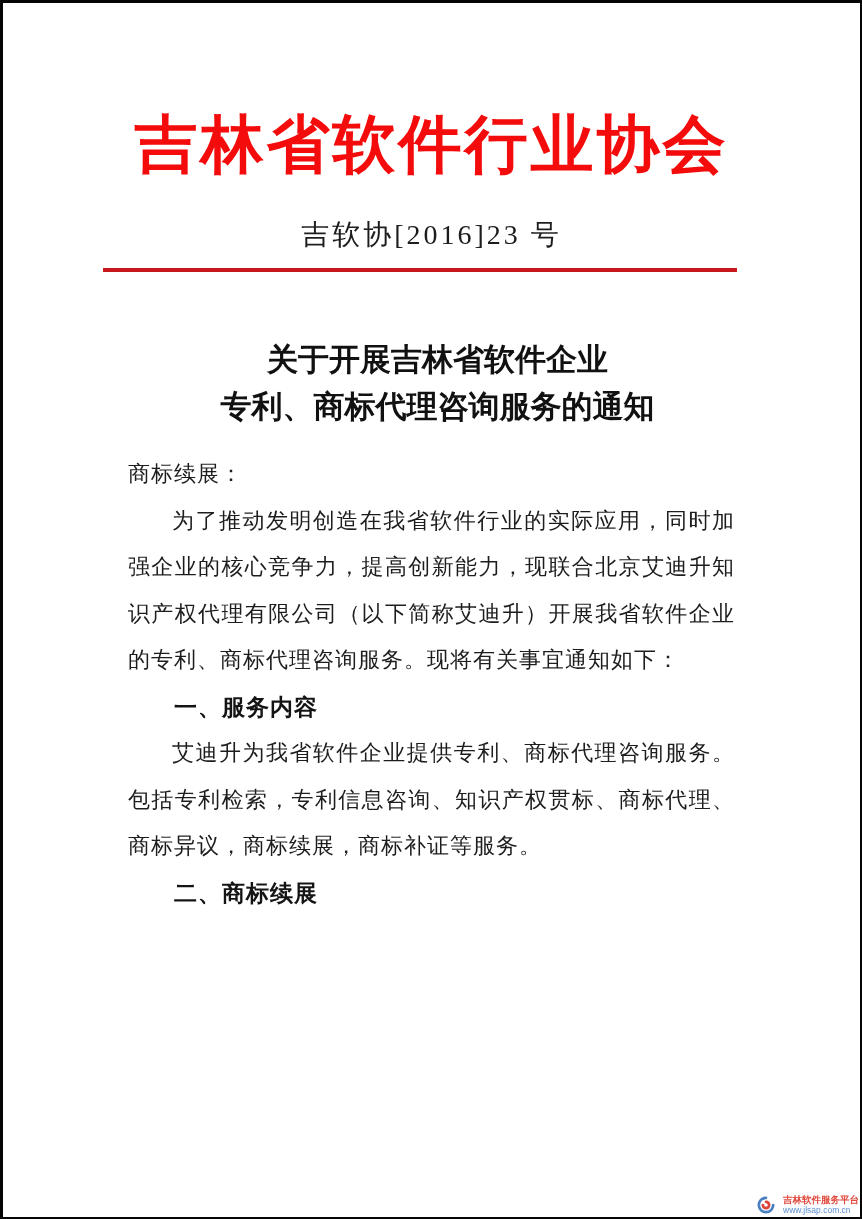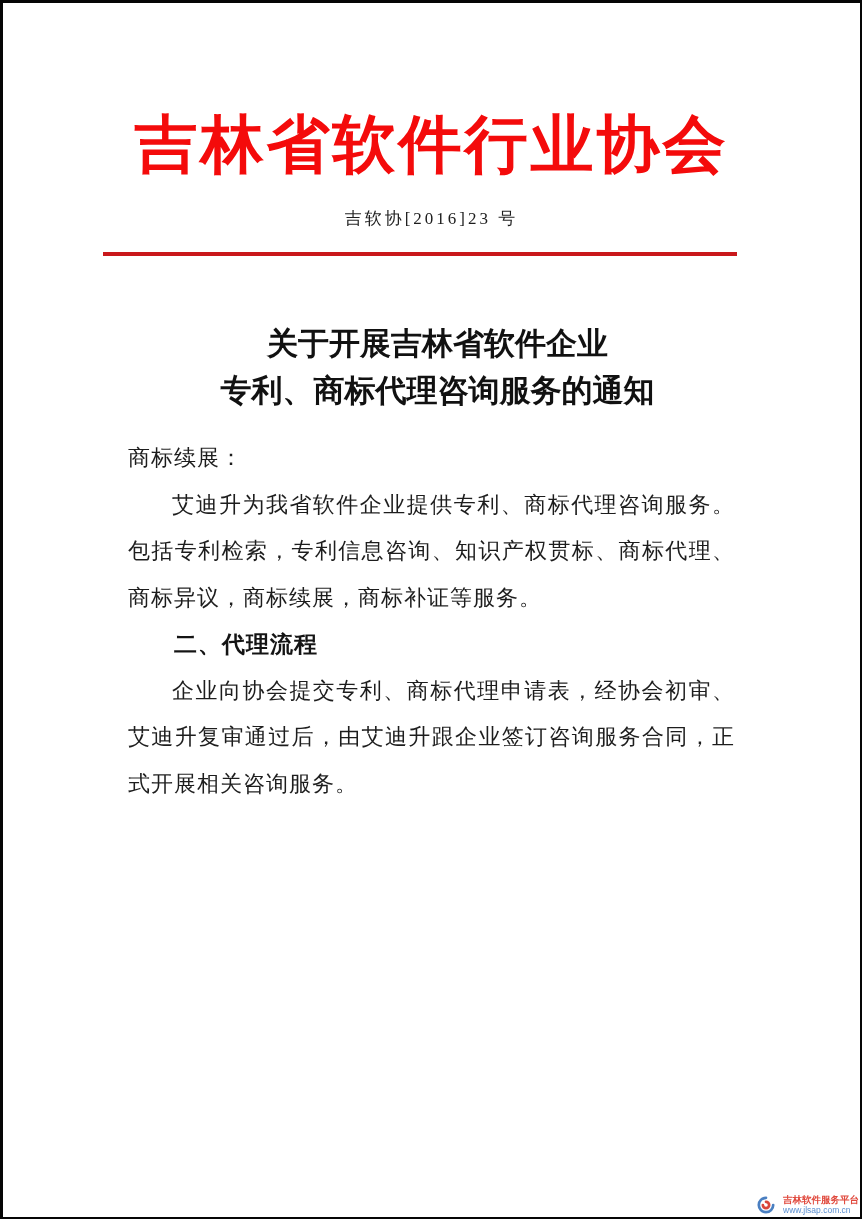--- a/index.html
+++ b/index.html
@@ -19,23 +19,23 @@
     margin: 100px 0 0 0;
     text-align: center;
     font-family: "Liberation Serif", "DejaVu Serif", serif;
     font-weight: bold;
     font-size: 63px;
     line-height: 84px;
     letter-spacing: 3px;
     color: #f40b0b;
   }
   .doc-number {
-    margin-top: 18px;
+    margin-top: 34px;
     text-align: center;
-    font-size: 17px;
+    font-size: 28px;
     line-height: 28px;
     letter-spacing: 3px;
     color: #1d1d1d;
   }
   .red-divider {
     margin: 19px 0 0 100px;
     width: 634px;
     height: 4px;
     background: #c9181b;
   }
@@ -104,25 +104,26 @@
   </header>
 
   <main>
     <h2 class="notice-title">
       <span>关于开展吉林省软件企业</span><br>
       <span>专利、商标代理咨询服务的通知</span>
     </h2>
 
     <div class="content">
       <p class="salutation">商标续展：</p>
+      <p class="para">为了推动发明创造在我省软件行业的实际应用，同时加强企业的核心竞争力，提高创新能力，现联合北京艾迪升知识产权代理有限公司（以下简称艾迪升）开展我省软件企业的专利、商标代理咨询服务。现将有关事宜通知如下：</p>
 
+      <h3 class="section-heading">一、服务内容</h3>
       <p class="para">艾迪升为我省软件企业提供专利、商标代理咨询服务。包括专利检索，专利信息咨询、知识产权贯标、商标代理、商标异议，商标续展，商标补证等服务。</p>
 
-      <h3 class="section-heading">二、代理流程</h3>
-      <p class="para">企业向协会提交专利、商标代理申请表，经协会初审、艾迪升复审通过后，由艾迪升跟企业签订咨询服务合同，正式开展相关咨询服务。</p>
+      <h3 class="section-heading">二、商标续展</h3>
     </div>
   </main>
 
   <div class="watermark">
     <span class="wm-logo">
       <svg viewBox="0 0 20 20" width="18" height="18" aria-hidden="true">
         <path d="M10 2 a8 8 0 1 0 8 8" fill="none" stroke="#4a7fc1" stroke-width="3" stroke-linecap="round"></path>
         <path d="M10 6.5 a3.5 3.5 0 1 1 -3.5 3.5" fill="none" stroke="#d9453a" stroke-width="3" stroke-linecap="round"></path>
       </svg>
     </span>

